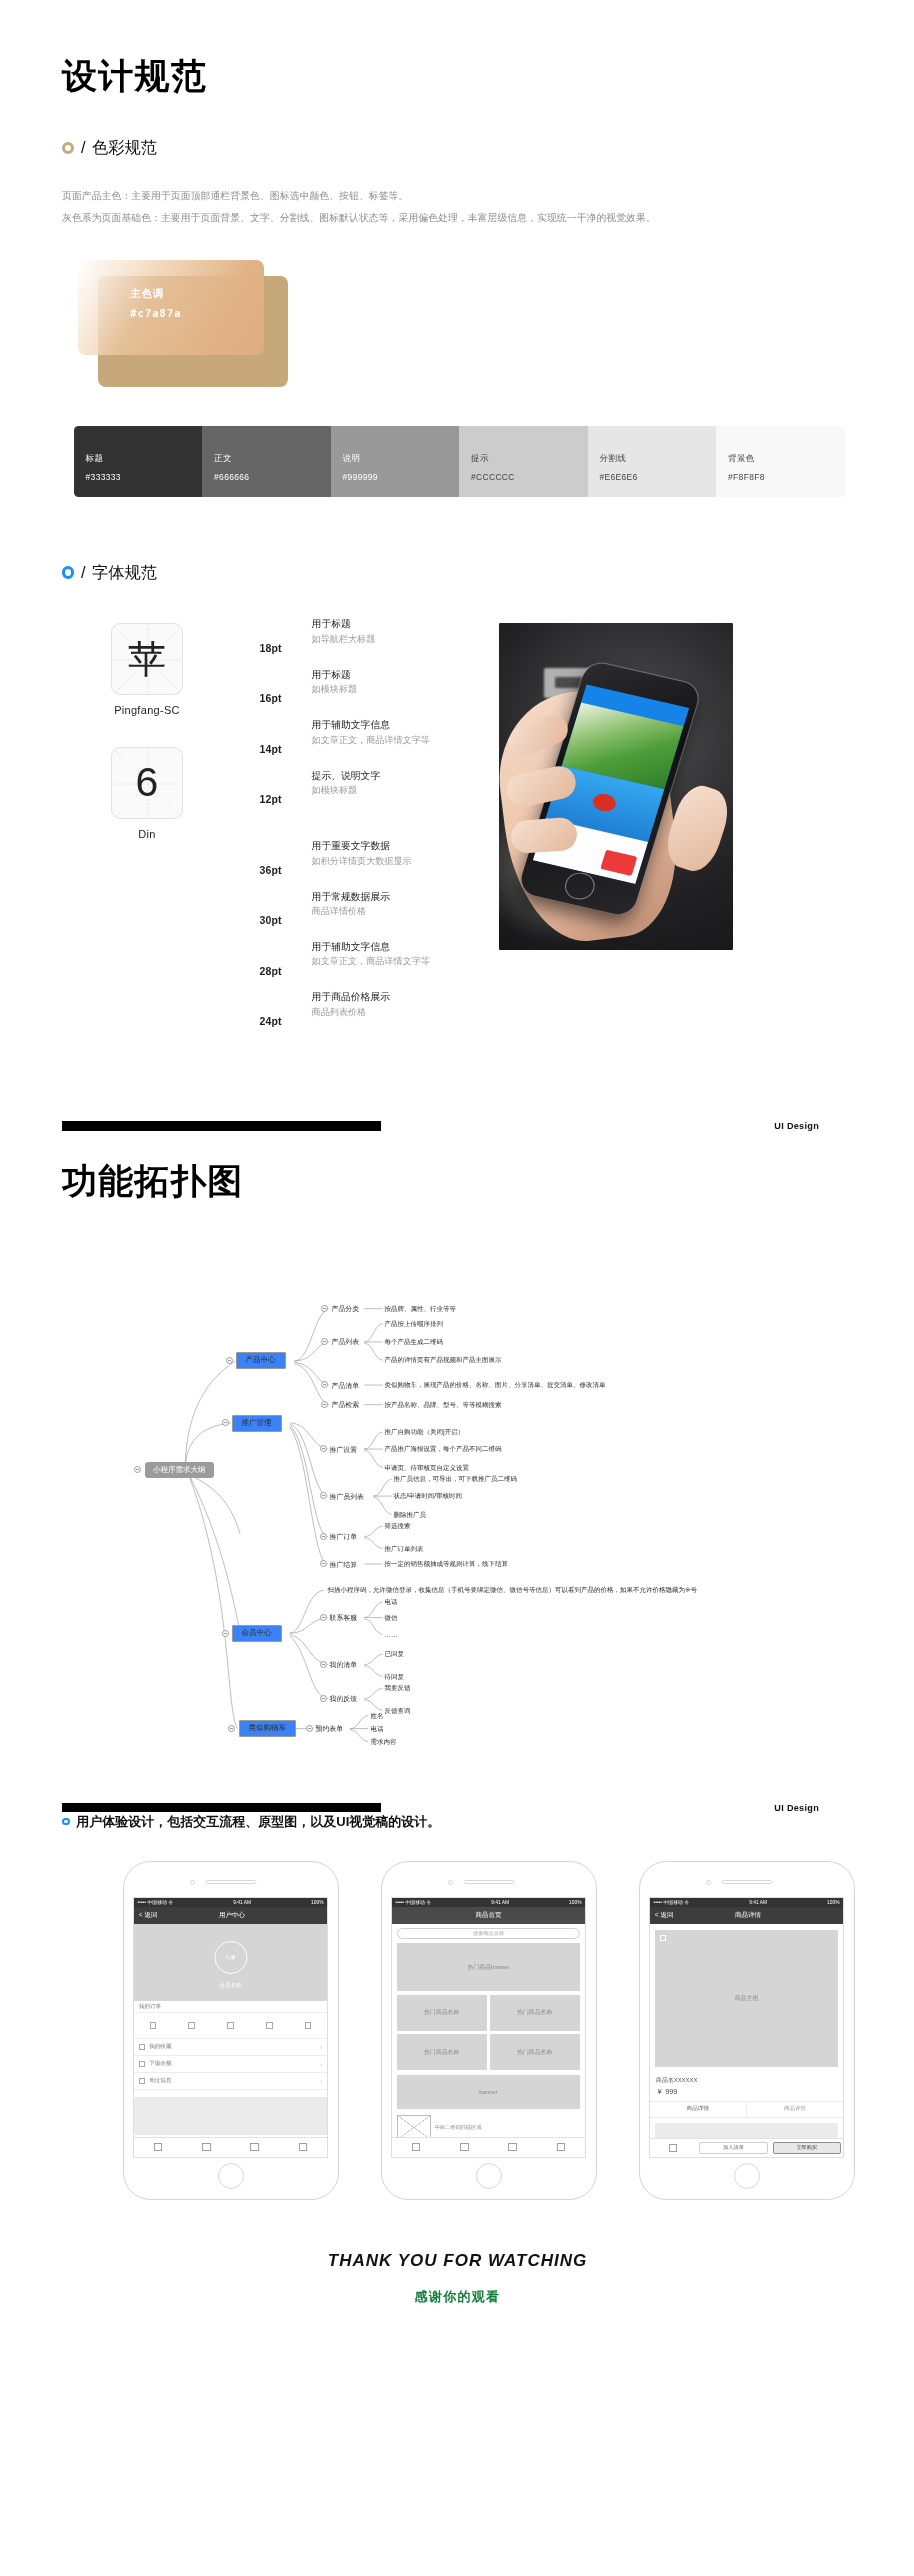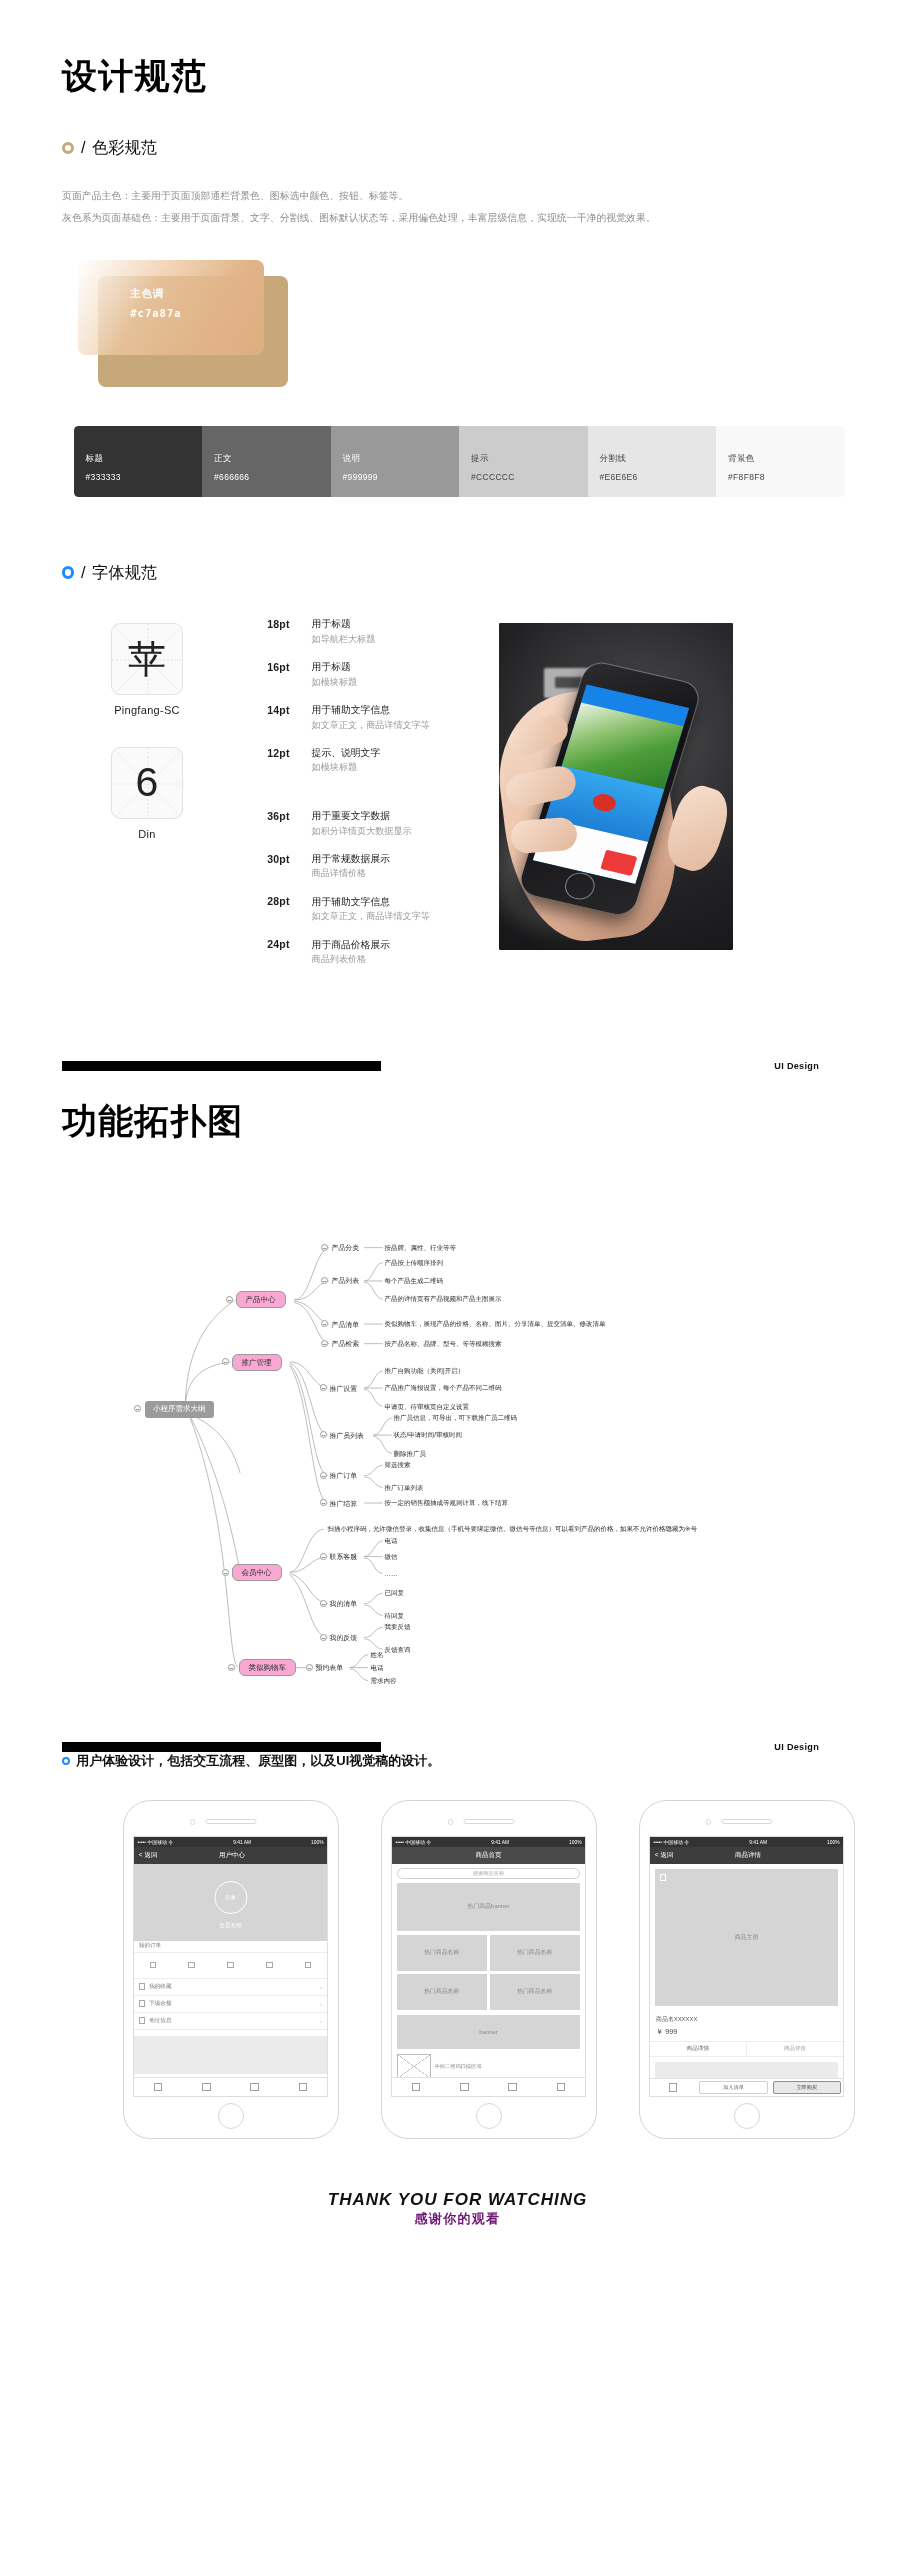--- a/index.html
+++ b/index.html
@@ -85,22 +85,22 @@
   .glyph {
     position:relative; font-size: 38px; color:#222; line-height:1;
     font-weight: 500;
   }
   .glyph.din { font-size: 41px; font-weight:400; font-family:"Liberation Sans", sans-serif; }
   .font-name { font-size: 11px; color:#1d1d1d; letter-spacing:0.3px; }
 
   .size-list { width: 258px; padding-top: 6.5px; padding-left: 19.6px;}
   .size-group { margin-bottom: 34px; }
   .size-item { display:flex; align-items:flex-start; margin-bottom: 13.7px; }
-  .pt { width: 60px; flex:0 0 60px; text-align:right; padding-right: 22px;
-        font-size: 10.5px; font-weight: 700; color:#1d1d1d; letter-spacing:0.2px; padding-top:0.7px;}
+  .pt { width: 60px; flex:0 0 60px; text-align:center; padding-right: 22px;
+        font-size: 10.5px; font-weight: 700; color:#1d1d1d; letter-spacing:0.2px; padding-top:0.7px;margin-top:24px;}
   .use-main { font-size: 9.8px; font-weight:400; color:#1d1d1d; line-height:1.45; }
   .use-sub  { font-size: 9.1px; color:#9a9a9a; line-height:1.5; margin-top:1.3px;}
 
   .phone-photo {
     width: 234px; height: 327px; margin-left: 9.1px; margin-top: 11.8px;
     position:relative; overflow:hidden; border-radius:1.3px;
     background: radial-gradient(circle at 58% 34%, #5a5a5c 0%, #3a3a3c 30%, #222224 62%, #161618 100%);
   }
   .pp-blur1 { position:absolute; left:-10%; top:52%; width:70%; height:46%;
               background: radial-gradient(ellipse at center, rgba(200,195,185,.55), rgba(200,195,185,0) 70%); filter: blur(5.2px);}
@@ -149,21 +149,21 @@
   
   .sec3 { padding: 0 0 0 62px; }
   .sec3 .big-title { margin-top: 31px; margin-bottom: 26px; }
   .topo { position:relative; width: 823px; height: 516px; margin-left: 6.5px; font-size: 6.9px; color:#2b2b2b;}
   .topo svg { position:absolute; left:0; top:0; }
   .node-root {
     position:absolute; background:#9b9b9b; color:#fff; border-radius:3.3px;
     padding:3.3px 8.5px; font-size: 7.5px; white-space:nowrap;
   }
   .node-l1 {
-    position:absolute; background:#f9a8d4; border:0.7px solid #9a9a9a; border-radius:6px;
+    position:absolute; background:#3b82f6; border:0.7px solid #9a9a9a; border-radius:1px;
     padding:2.6px 9.1px; font-size: 7.5px; color:#2b2b2b; white-space:nowrap;text-align:center;
   }
   .node-l2 { position:absolute; white-space:nowrap; font-size: 6.9px; color:#2b2b2b; }
   .node-l3 { position:absolute; white-space:nowrap; font-size: 6.5px; color:#2b2b2b; }
   .knob { position:absolute; width:7.2px; height:7.2px; border:0.7px solid #9a9a9a; border-radius:50%; background:#fff;}
   .knob:after { content:""; position:absolute; left:1.3px; top:2.6px; width:3.3px; height:0.7px; background:#9a9a9a;}
 
   
   .sec4 { padding: 0 0 0 62px; }
   .sec4 .big-title { margin-top: 31px; margin-bottom: 22px; }
@@ -202,21 +202,21 @@
   .ticon { width:8.5px; height:8.5px; border:0.7px solid #9f9f9f; position:relative;}
   .row-item { height:17px; border-bottom:0.7px solid #ececec; display:flex; align-items:center;
               padding:0 5.2px; gap:3.9px; font-size:5.6px; color:#7a7a7a;}
   .sm-sq { width:6.5px; height:6.5px; border:0.7px solid #a8a8a8;}
   .chev { margin-left:auto; color:#bbb; font-size:5.9px;}
   .center-txt { display:flex; align-items:center; justify-content:center; color:#8a8a8a; font-size:5.9px;}
 
   
   .footer { text-align:center; margin-top: 51px; }
   .thanks-en { font-size: 17px; font-weight:900; font-style:italic; letter-spacing:1px; color:#111; }
-  .thanks-cn { font-size: 13px; font-weight:700; color:#701a75; letter-spacing:1.3px;}
+  .thanks-cn { font-size: 13px; font-weight:700; color:#15803d; margin-top: 17px; letter-spacing:1.3px;}
 </style>
 </head>
 <body>
 
 <div class="page">
 
   <section class="sec1">
     <h1 class="big-title">设计规范</h1>
 
     <div class="bullet-head">

